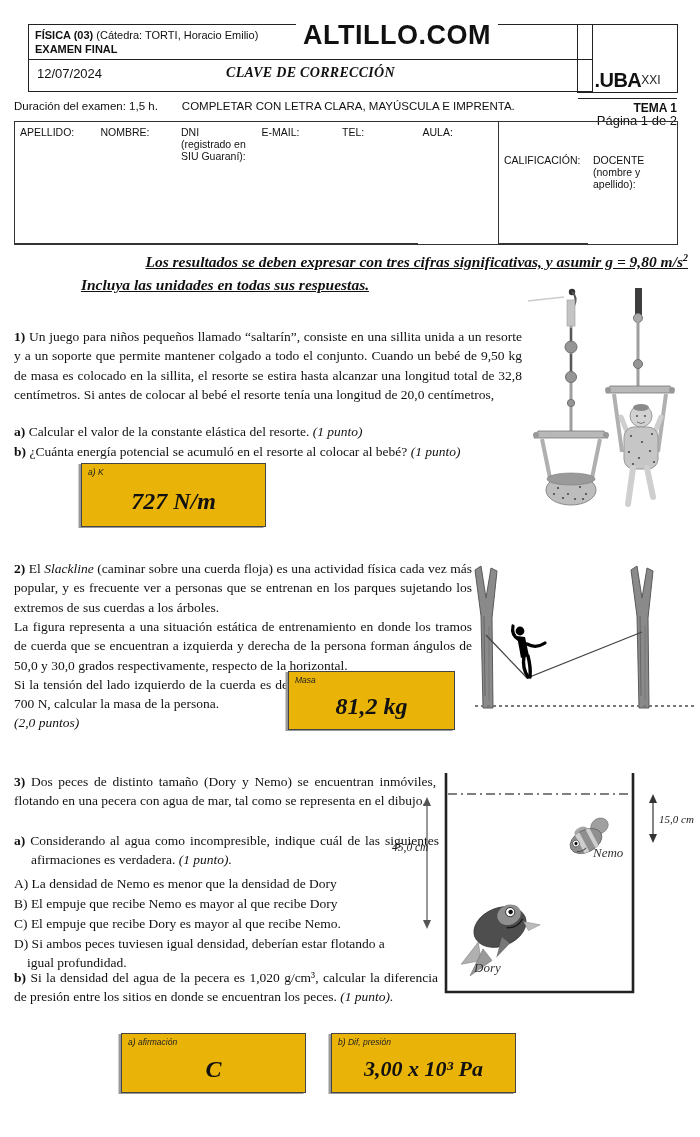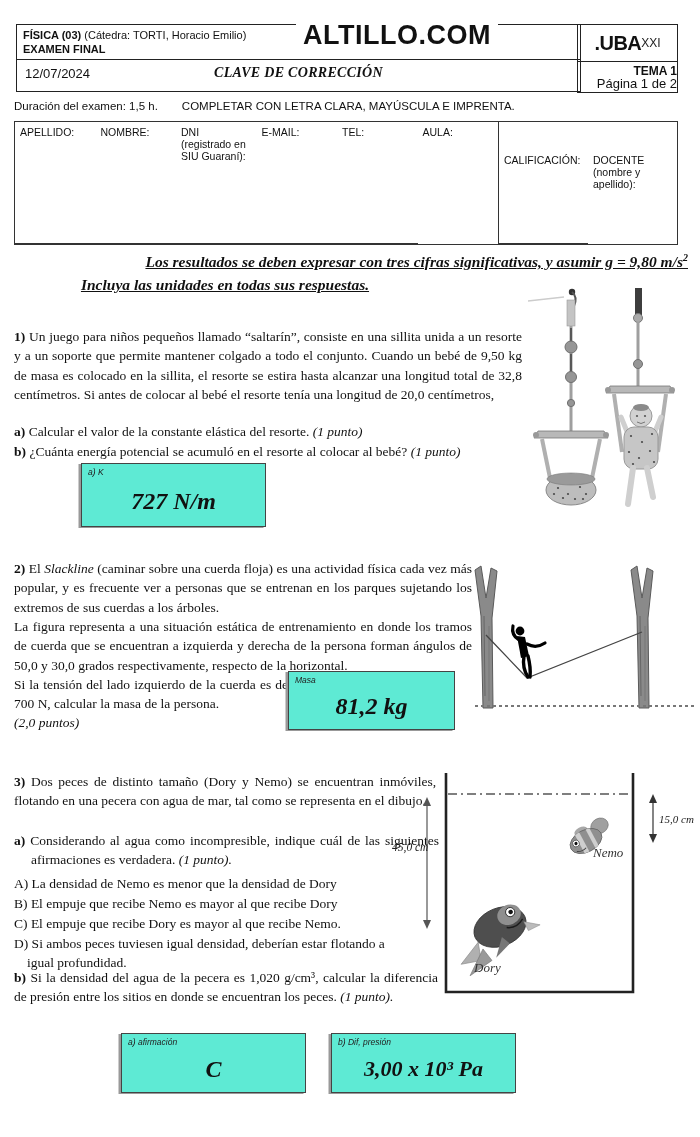--- a/index.html
+++ b/index.html
@@ -1,31 +1,31 @@
 <!DOCTYPE html>
 <html><head>
 <meta charset="utf-8">
 <style>
   html,body{margin:0;padding:0;background:#e8e8e8;}
   #page{position:relative;width:700px;height:1137px;background:#ffffff;overflow:hidden;
         font-family:"Liberation Serif",serif;color:#111;}
   .abs{position:absolute;}
   .sans{font-family:"Liberation Sans",sans-serif;}
   
-  .hdr-box{left:16px;top:24px;width:563px;height:66px;border:1.4px solid #222;}
+  .hdr-box{left:28px;top:24px;width:563px;height:66px;border:1.4px solid #222;}
   .hdr-row1{height:35px;border-bottom:1.2px solid #222;padding:3px 6px;box-sizing:border-box;
             font-size:11px;line-height:14px;}
   .hdr-row2{position:relative;height:29px;}
   .hdr-date{position:absolute;left:8px;top:6px;font-size:13px;}
   .hdr-title{position:absolute;left:0;right:0;top:5px;text-align:center;
              font-weight:bold;font-style:italic;font-size:14px;letter-spacing:.3px;}
   .watermark{left:296px;top:20px;background:#fff;padding:0 7px;
              font-weight:bold;font-size:27px;letter-spacing:.5px;line-height:30px;}
   .logo-box{left:577px;top:24px;width:101px;height:69px;border:1.4px solid #222;box-sizing:border-box;}
-  .logo-row1{height:36px;border-bottom:1.2px solid #222;display:flex;align-items:center;justify-content:center;}
+  .logo-row1{height:36px;border-bottom:1.2px solid #222;display:flex;align-items:center;justify-content:center;margin-top:37px;}
   .logo-bold{font-weight:bold;font-size:20px;letter-spacing:-.5px;}
   .logo-light{font-weight:normal;font-size:12px;color:#222;letter-spacing:0;}
   .logo-row2{text-align:right;padding-top:2px;}
   .logo-tema{font-weight:bold;font-size:12px;line-height:14px;}
   .logo-page{font-size:13px;line-height:12px;}
   
   .duration{left:14px;top:100px;font-size:11.5px;}
   .duration .gap{display:inline-block;width:24px;}
   
   .form-table{left:14px;top:121px;width:664px;height:124px;border:1.4px solid #333;
@@ -45,21 +45,21 @@
           font-size:15.5px;}
   .instr2 .txt{text-decoration:underline;}
   sup.s{font-size:10px;vertical-align:super;}
   
   .qtext{font-size:13.5px;line-height:19.3px;text-align:justify;}
   .qline{font-size:13.5px;line-height:19.3px;}
   .hang{padding-left:17px;text-indent:-17px;}
   b.qn{font-weight:bold;}
   i.pt{font-style:italic;}
   
-  .ansbox{border:1.3px solid #444;box-shadow:-2.5px 1px 0 #999;background:#5eead4;box-sizing:border-box;}
+  .ansbox{border:1.3px solid #444;box-shadow:-2.5px 1px 0 #999;background:#eab308;box-sizing:border-box;}
   .ansbox .lbl{position:absolute;top:3px;left:6px;font-family:"Liberation Sans",sans-serif;
                font-style:italic;font-size:8.5px;color:#222;}
   .ansbox .val{position:absolute;left:0;right:0;top:12px;bottom:0;display:flex;align-items:center;
                justify-content:center;font-weight:bold;font-style:italic;font-size:24px;}
   
 </style>
 </head>
 <body>
 
 <div id="page">

